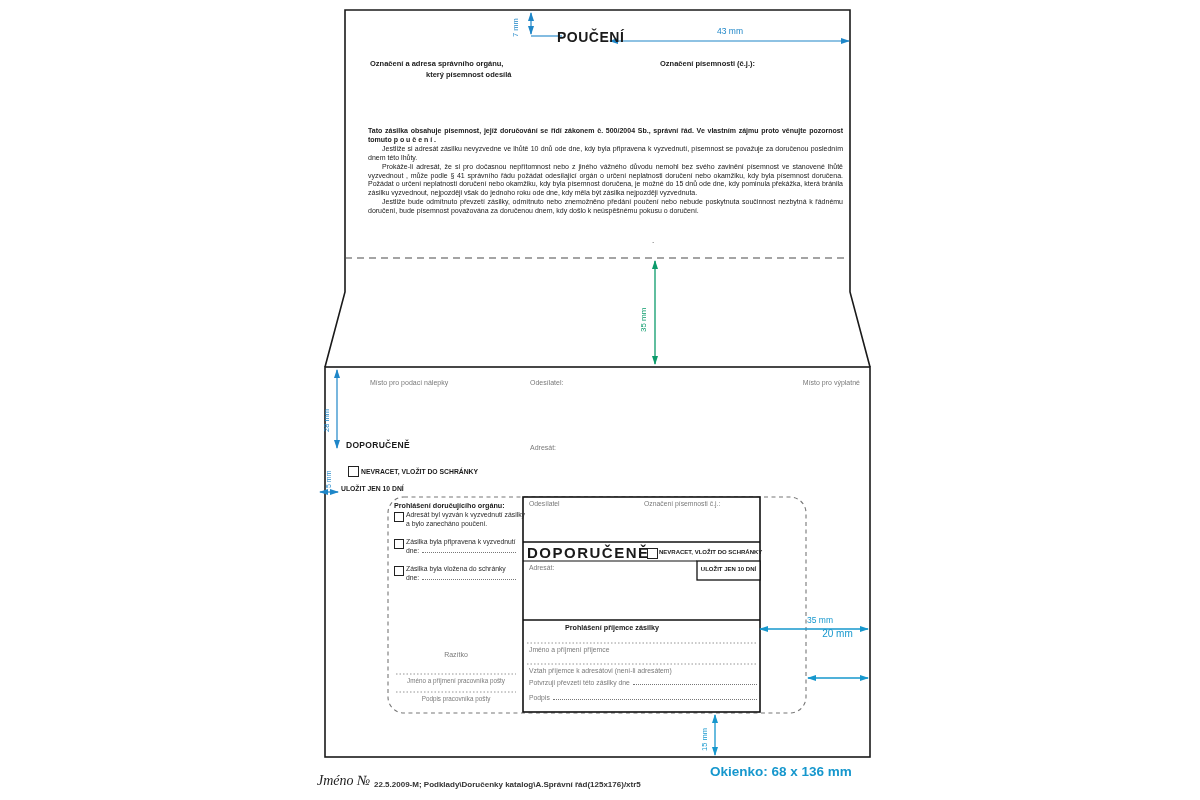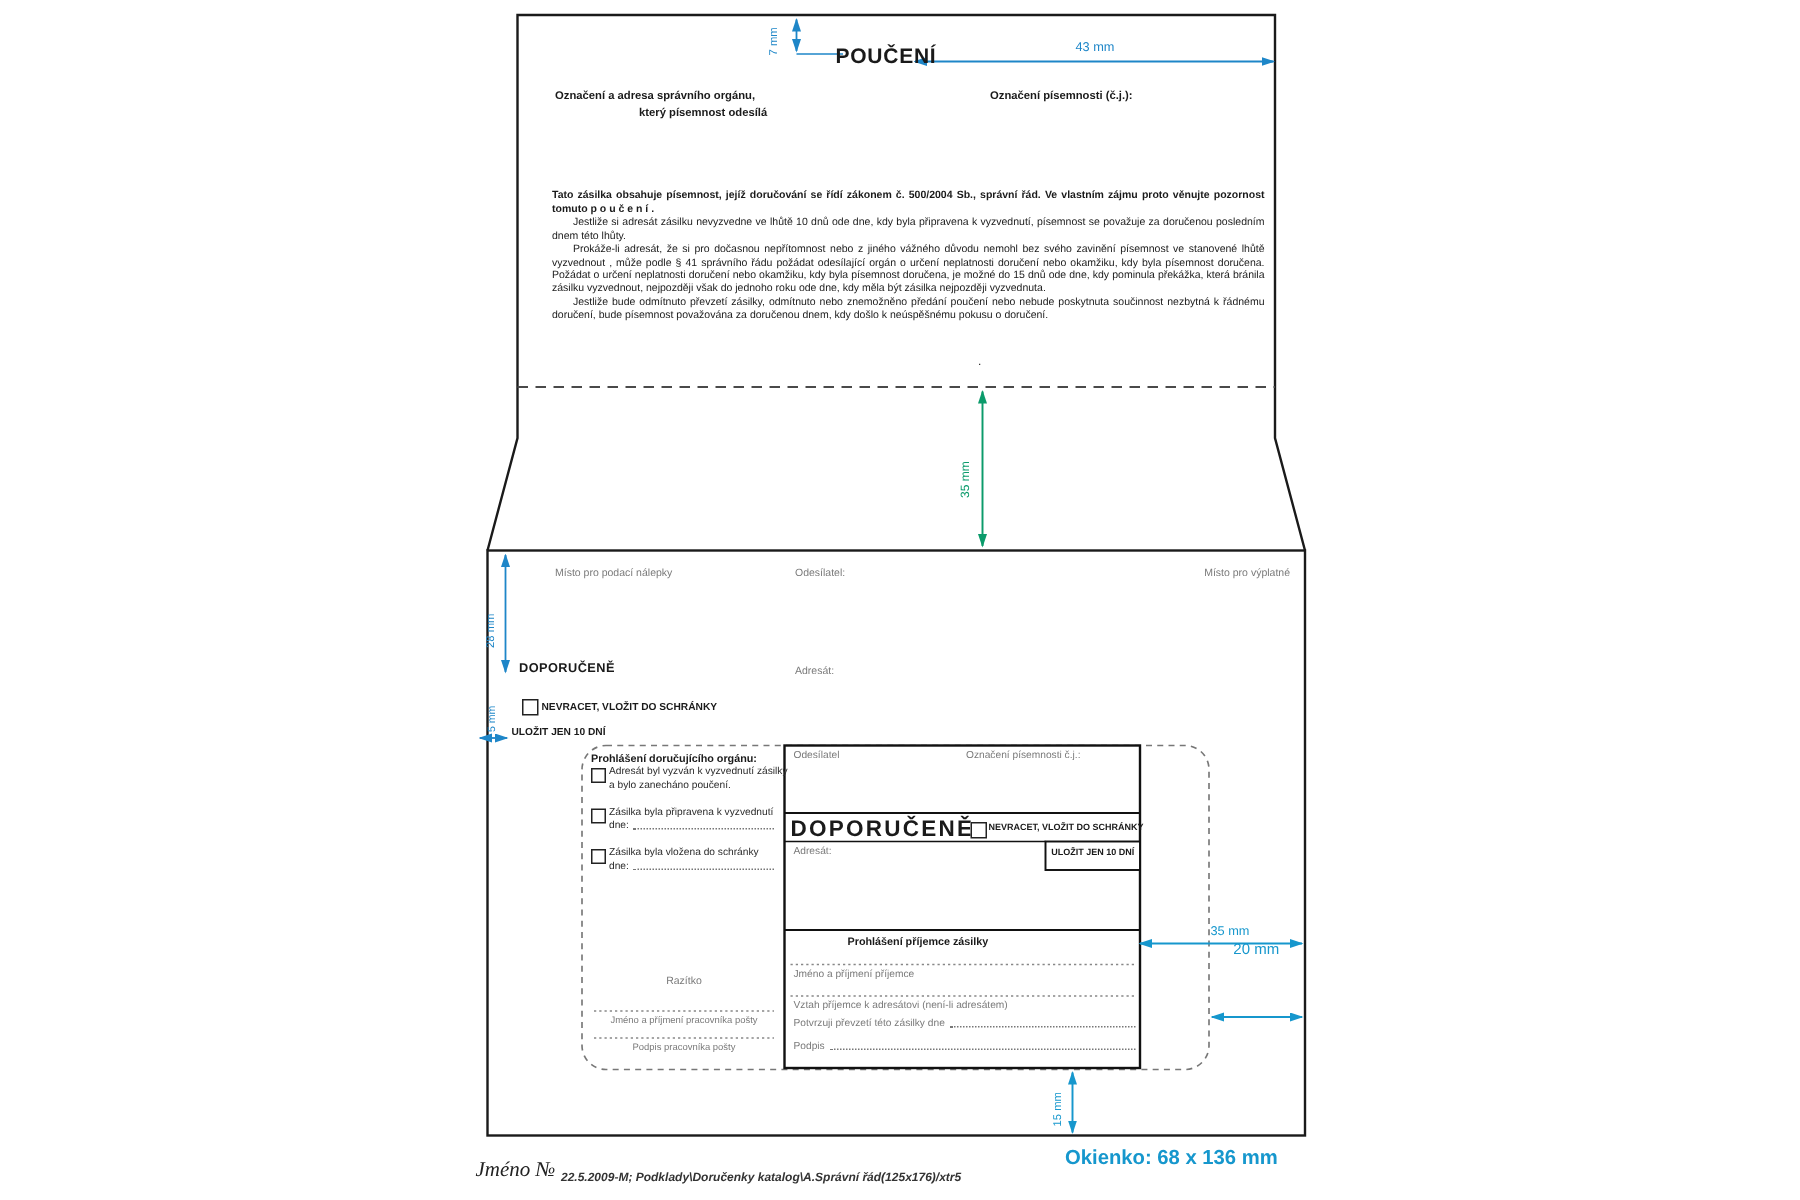--- a/index.html
+++ b/index.html
@@ -150,15 +150,15 @@
     <span class="gray">Podpis</span>
     <span class="leader"></span>
   </div>
 
   <div class="abs cyan ctr" style="left:795px;top:615px;width:50px;font-size:8.5px;">35 mm</div>
   <div class="abs cyan ctr" style="left:810px;top:628px;width:55px;font-size:10px;">20 mm</div>
   <div class="abs vlabel cyan" style="left:700px;top:751px;font-size:7.5px;">15 mm</div>
   <div class="abs cyan b" style="left:710px;top:764px;font-size:13.5px;text-align:right;">Okienko: 68 x 136 mm</div>
 
   <div class="abs" style="left:317px;top:773px;font-size:14px;font-style:italic;font-family:'Liberation Serif',serif;color:#222;">Jméno №</div>
-  <div class="abs b" style="left:374px;top:780px;font-size:8px;font-style:italic;color:#333;">22.5.2009-M; Podklady\Doručenky katalog\A.Správní řád(125x176)/xtr5</div>
+  <div class="abs b" style="left:374px;top:780px;font-size:8px;color:#333;">22.5.2009-M; Podklady\Doručenky katalog\A.Správní řád(125x176)/xtr5</div>
 
 </div>
 
 </body></html>

